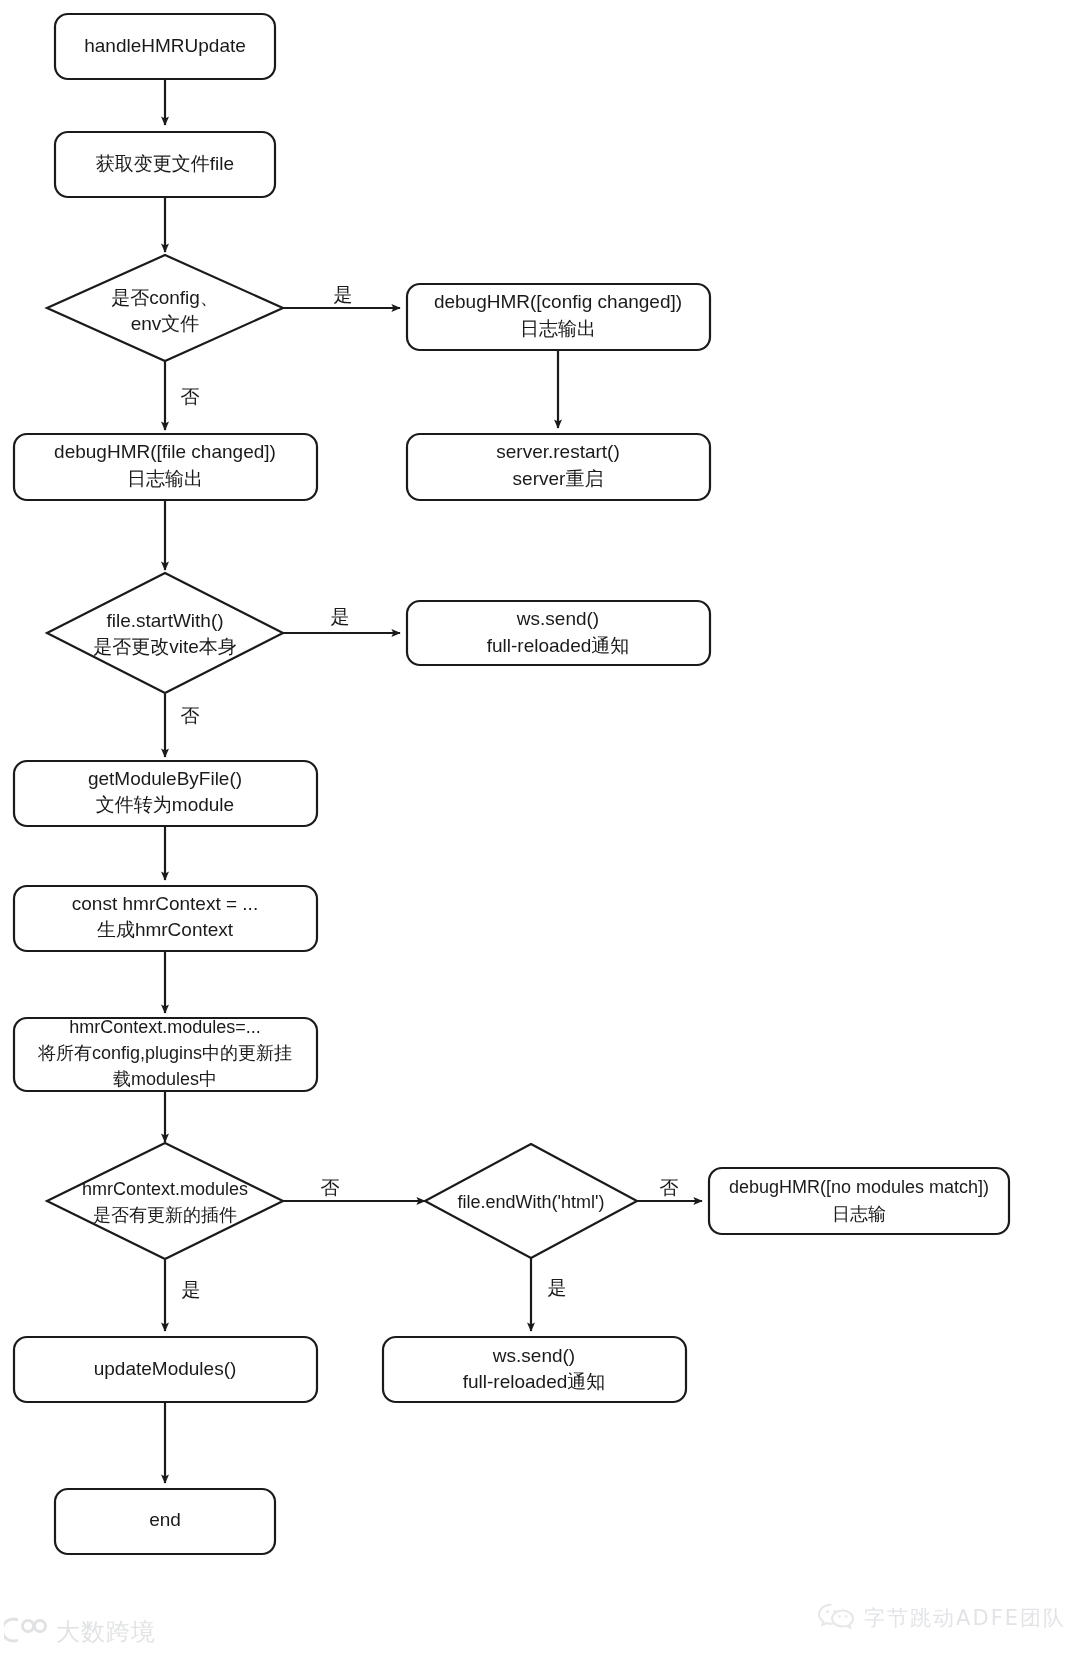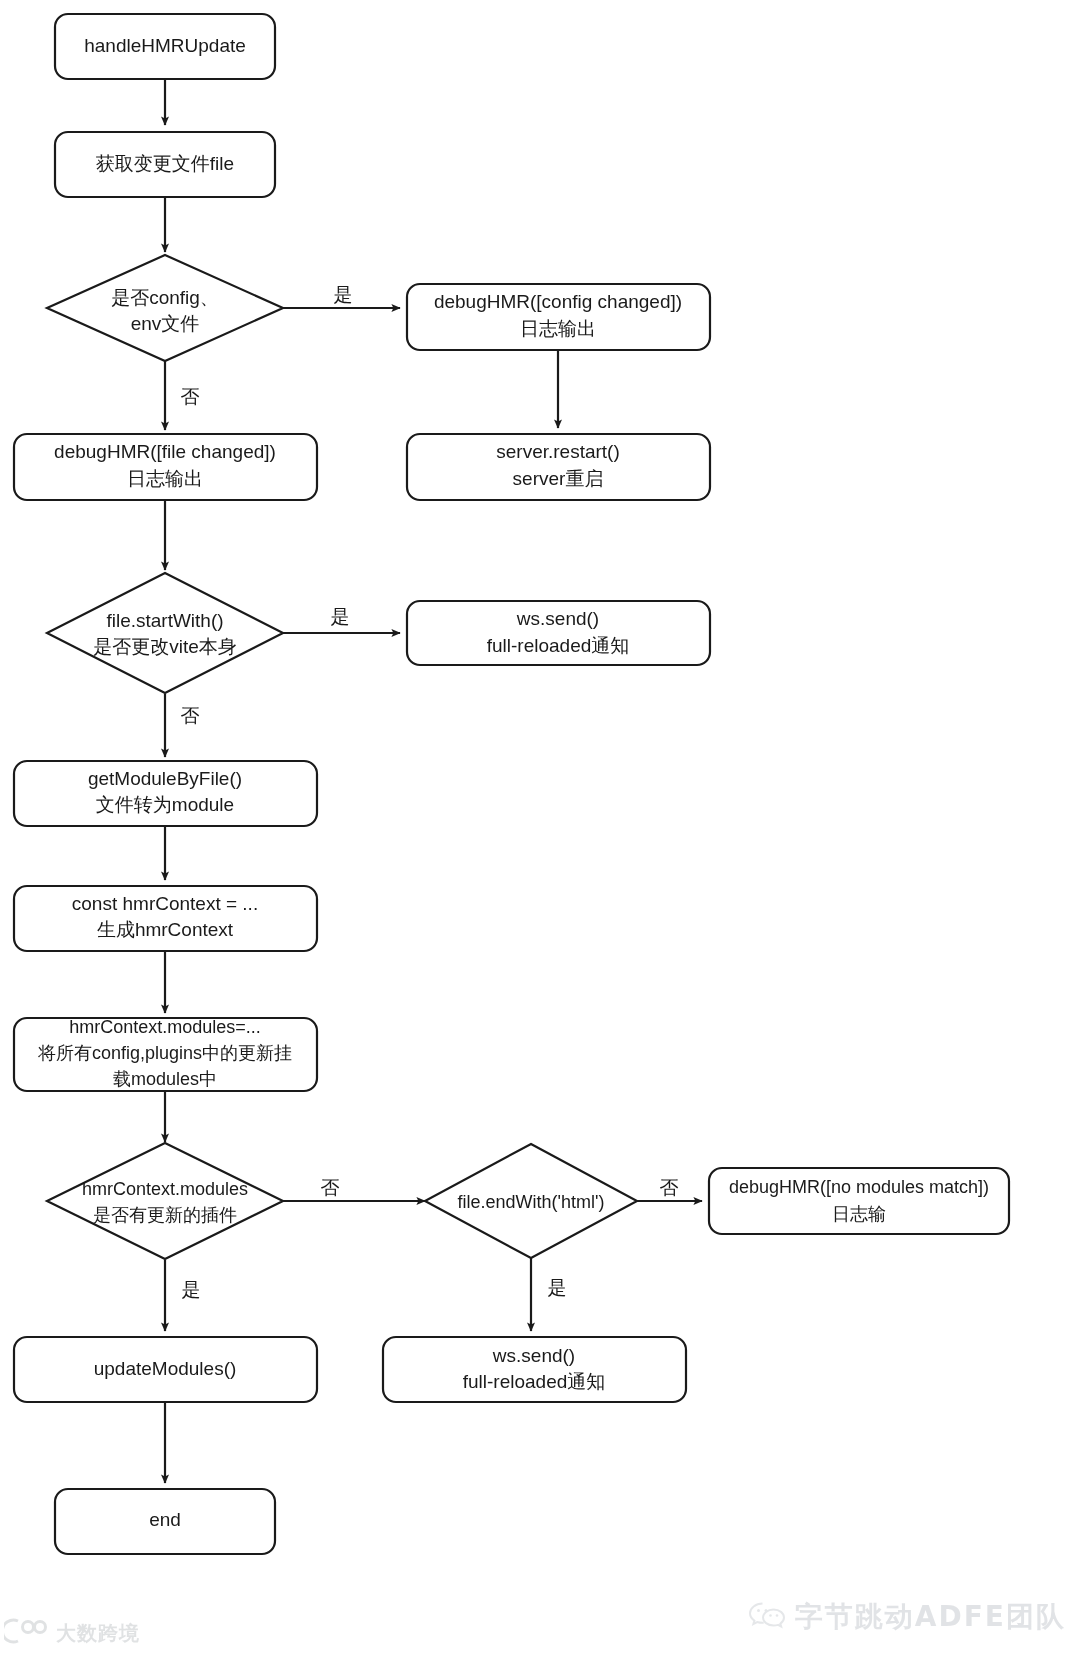--- a/index.html
+++ b/index.html
@@ -65,29 +65,29 @@
     left: 4px;
     bottom: 6px;
   }
   #wm-right {
     right: 14px;
     bottom: 18px;
     opacity: 0.42;
   }
   .wm-text {
     font-family: "DejaVu Sans", sans-serif;
-    font-size: 20px;
+    font-size: 24px;
     color: #9aa0a6;
-    font-weight: bold;
+    font-weight: normal;
     letter-spacing: 1px;
   }
   #wm-right .wm-text {
-    font-size: 28px;
+    font-size: 21px;
     color: #b9bec4;
-    font-weight: bold;
+    font-weight: normal;
     letter-spacing: 2px;
   }
   .wm-icon {
     display: inline-block;
   }
 </style>
 </head>
 <body>
 
 <svg id="flow" viewBox="0 0 1080 1654">

